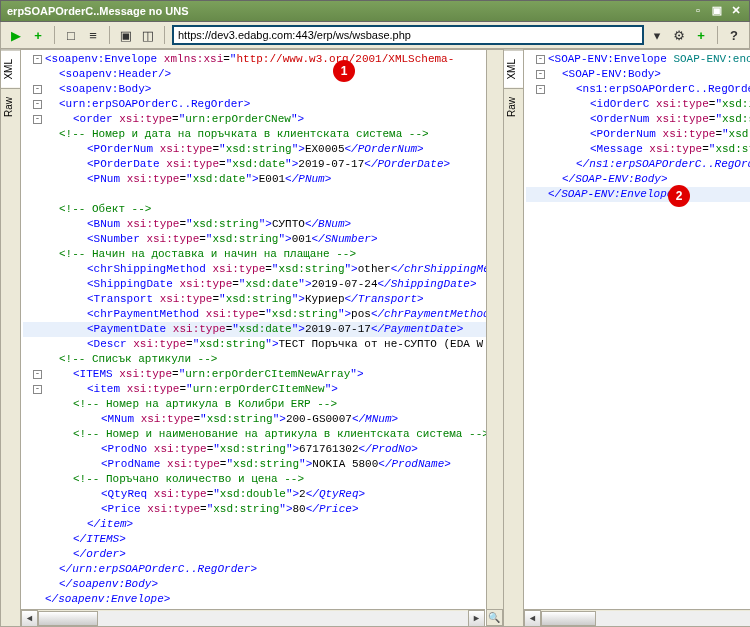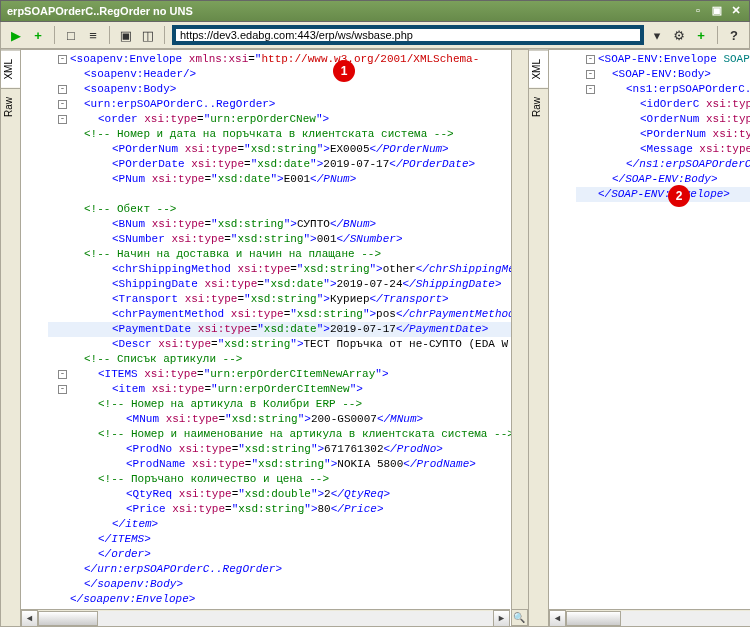--- a/index.html
+++ b/index.html
@@ -4,28 +4,28 @@
 <style>
   * { margin: 0; padding: 0; box-sizing: border-box; }
   body { font-family: Tahoma, Verdana, sans-serif; font-size: 11px; background: #ece9d8; width: 750px; height: 627px; overflow: hidden; position: relative; }
   .titlebar { background: linear-gradient(to bottom, #7ba05b, #678a4a); color: #fff; padding: 3px 6px; font-weight: bold; display: flex; justify-content: space-between; align-items: center; border: 1px solid #666; }
   .titlebar .controls span { display: inline-block; width: 14px; height: 14px; margin-left: 2px; text-align: center; line-height: 12px; cursor: pointer; }
   .toolbar { background: #ece9d8; border: 1px solid #aca899; border-top: none; padding: 3px 6px; display: flex; align-items: center; gap: 4px; }
   .toolbar .tb-btn { width: 18px; height: 18px; display: flex; align-items: center; justify-content: center; cursor: pointer; font-size: 13px; color: #333; }
   .toolbar .play { color: #0a0; }
   .toolbar .plus { color: #0a0; font-weight: bold; }
   .toolbar .sep { width: 1px; height: 18px; background: #aca899; margin: 0 3px; }
-  .url-input { flex: 1; border: 4px solid #0c4a6e; background: #fff; padding: 2px 4px; font-size: 11px; height: 20px; }
+  .url-input { flex: 1; border: 2px solid #0c4a6e; background: #fff; padding: 2px 4px; font-size: 11px; height: 20px; }
   .panes { display: flex; height: 578px; }
   .pane { flex: 1; display: flex; border: 1px solid #aca899; position: relative; background: #fff; }
   .pane:first-child { border-right: none; }
   .side-tabs { width: 20px; background: #ece9d8; border-right: 1px solid #aca899; display: flex; flex-direction: column; }
   .side-tab { writing-mode: vertical-rl; transform: rotate(180deg); padding: 8px 2px; font-size: 10px; border-bottom: 1px solid #aca899; text-align: center; cursor: pointer; }
   .side-tab.active { background: #fff; }
-  .xml-body { flex: 1; overflow: hidden; padding: 2px 0 0 2px; font-family: Consolas, "Courier New", monospace; font-size: 11px; line-height: 15px; white-space: nowrap; position: relative; margin-left: 25px; }
+  .xml-body { flex: 1; overflow: hidden; padding: 2px 0 0 2px; font-family: Consolas, "Courier New", monospace; font-size: 11px; line-height: 15px; white-space: nowrap; position: relative; }
   .line { padding-left: 0; }
   .fold { display: inline-block; width: 9px; height: 9px; border: 1px solid #888; text-align: center; line-height: 7px; font-size: 9px; margin-right: 3px; color: #555; cursor: pointer; position: relative; top: -1px; }
   .gutter { display:inline-block; width: 22px; text-align:right; }
   .ind { display: inline-block; }
   .tag   { color: #0000ff; }
   .end   { color: #0000ff; font-style: italic; }
   .attr  { color: #aa0055; }
   .avalq { color: #0000ff; }
   .aval  { color: #008000; }
   .aval-red { color: #cc0000; }
@@ -41,21 +41,21 @@
   .badge { position:absolute; width:22px; height:22px; border-radius:50%; background:#e00000; color:#fff; display:flex; align-items:center; justify-content:center; font-weight:bold; font-size:12px; z-index:5; }
   .badge1 { top:60px; right:395px; }
   .badge2 { top:185px; right:60px; }
   .help { color:#2a70c4; font-weight:bold; }
   .hl-line { background:#e8f0fb; display:inline-block; width:100%; }
 </style>
 </head>
 <body>
 
 <div class="titlebar">
-  <span>erpSOAPOrderC..RegOrder no UNS</span>
+  <span>erpSOAPOrderC..Message no UNS</span>
   <span class="controls">
     <span>▫</span>
     <span>▣</span>
     <span>✕</span>
   </span>
 </div>
 
 <div class="toolbar">
   <span class="tb-btn play">▶</span>
   <span class="tb-btn plus">+</span>

